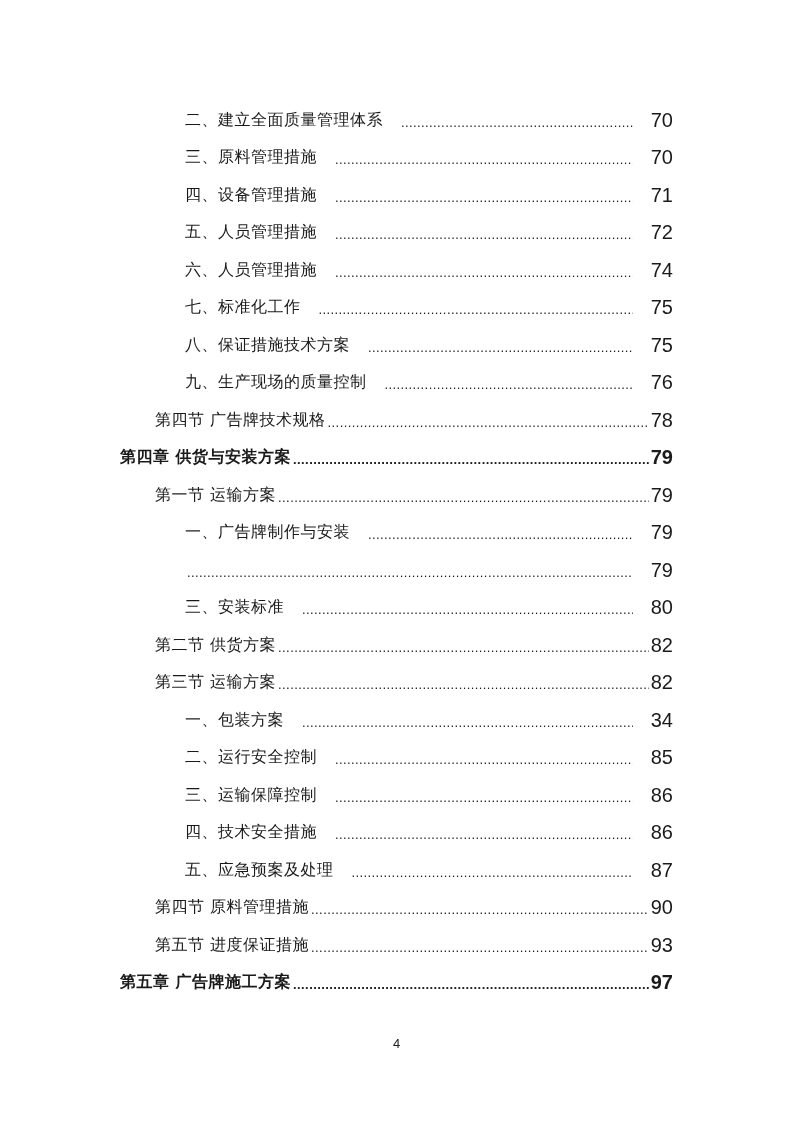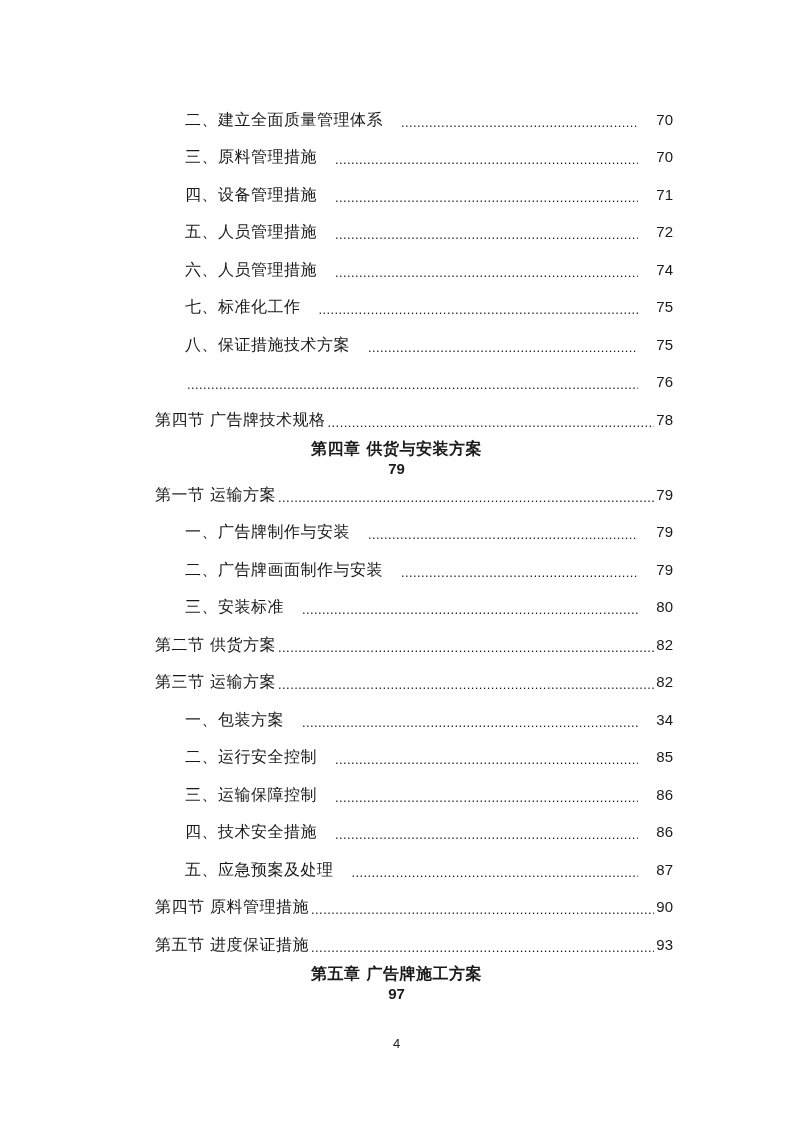--- a/index.html
+++ b/index.html
@@ -6,36 +6,36 @@
     body {
       width: 793px; height: 1122px; background: #ffffff; position: relative;
       font-family: "DejaVu Sans", "Liberation Sans", sans-serif; color: #1a1a1a;
       overflow: hidden;
     }
     .toc { position: absolute; left: 0; top: 101px; width: 793px; }
     .toc-row {
       position: absolute; height: 37px; display: flex; align-items: center;
       right: 120px; font-size: 16px; line-height: 20px; white-space: nowrap;
     }
-    .toc-row.l1 { left: 120px; font-weight: bold; flex-direction: column; }
+    .toc-row.l1 { left: 120px; font-weight: bold; }
     .toc-row.l2 { left: 155px; }
     .toc-row.l3 { left: 185px; gap: 16px; }
     .toc-row .title { flex: 0 0 auto; letter-spacing: 0.5px; }
     .toc-row .leader {
       flex: 1 1 auto; overflow: hidden; margin: 0 2px; position: relative; top: 3px;
       height: 14px;
     }
     .toc-row .leader::before {
       content: "........................................................................................................................................................................................................";
       font-family: "Liberation Sans", sans-serif; font-size: 13px; letter-spacing: 0.4px;
       position: absolute; left: 0; bottom: 0; line-height: 14px;
     }
     .toc-row.l1 .leader::before { font-weight: bold; }
     .toc-row .page {
-      flex: 0 0 auto; font-family: "Liberation Sans", sans-serif; font-size: 15px;
+      flex: 0 0 auto; font-family: "Liberation Sans", sans-serif; font-size: 20px;
       text-align: left;
     }
     .page-number {
       position: absolute; top: 1036px; left: 0; width: 793px; text-align: center;
       font-family: "Liberation Sans", sans-serif; font-size: 13px; color: #222;
     }
   </style>
 </head>
 <body>
 
@@ -69,20 +69,21 @@
     <span class="title">七、标准化工作</span>
     <span class="leader"></span>
     <span class="page">75</span>
   </div>
   <div class="toc-row l3" style="top:225px">
     <span class="title">八、保证措施技术方案</span>
     <span class="leader"></span>
     <span class="page">75</span>
   </div>
   <div class="toc-row l3" style="top:262.5px">
+    <span class="title">九、生产现场的质量控制</span>
     <span class="leader"></span>
     <span class="page">76</span>
   </div>
   <div class="toc-row l2" style="top:300px">
     <span class="title">第四节  广告牌技术规格</span>
     <span class="leader"></span>
     <span class="page">78</span>
   </div>
   <div class="toc-row l1" style="top:337.5px">
     <span class="title">第四章  供货与安装方案</span>
@@ -93,21 +94,20 @@
     <span class="title">第一节  运输方案</span>
     <span class="leader"></span>
     <span class="page">79</span>
   </div>
   <div class="toc-row l3" style="top:412.5px">
     <span class="title">一、广告牌制作与安装</span>
     <span class="leader"></span>
     <span class="page">79</span>
   </div>
   <div class="toc-row l3" style="top:450px">
-    <span class="title">二、广告牌画面制作与安装</span>
     <span class="leader"></span>
     <span class="page">79</span>
   </div>
   <div class="toc-row l3" style="top:487.5px">
     <span class="title">三、安装标准</span>
     <span class="leader"></span>
     <span class="page">80</span>
   </div>
   <div class="toc-row l2" style="top:525px">
     <span class="title">第二节  供货方案</span>

